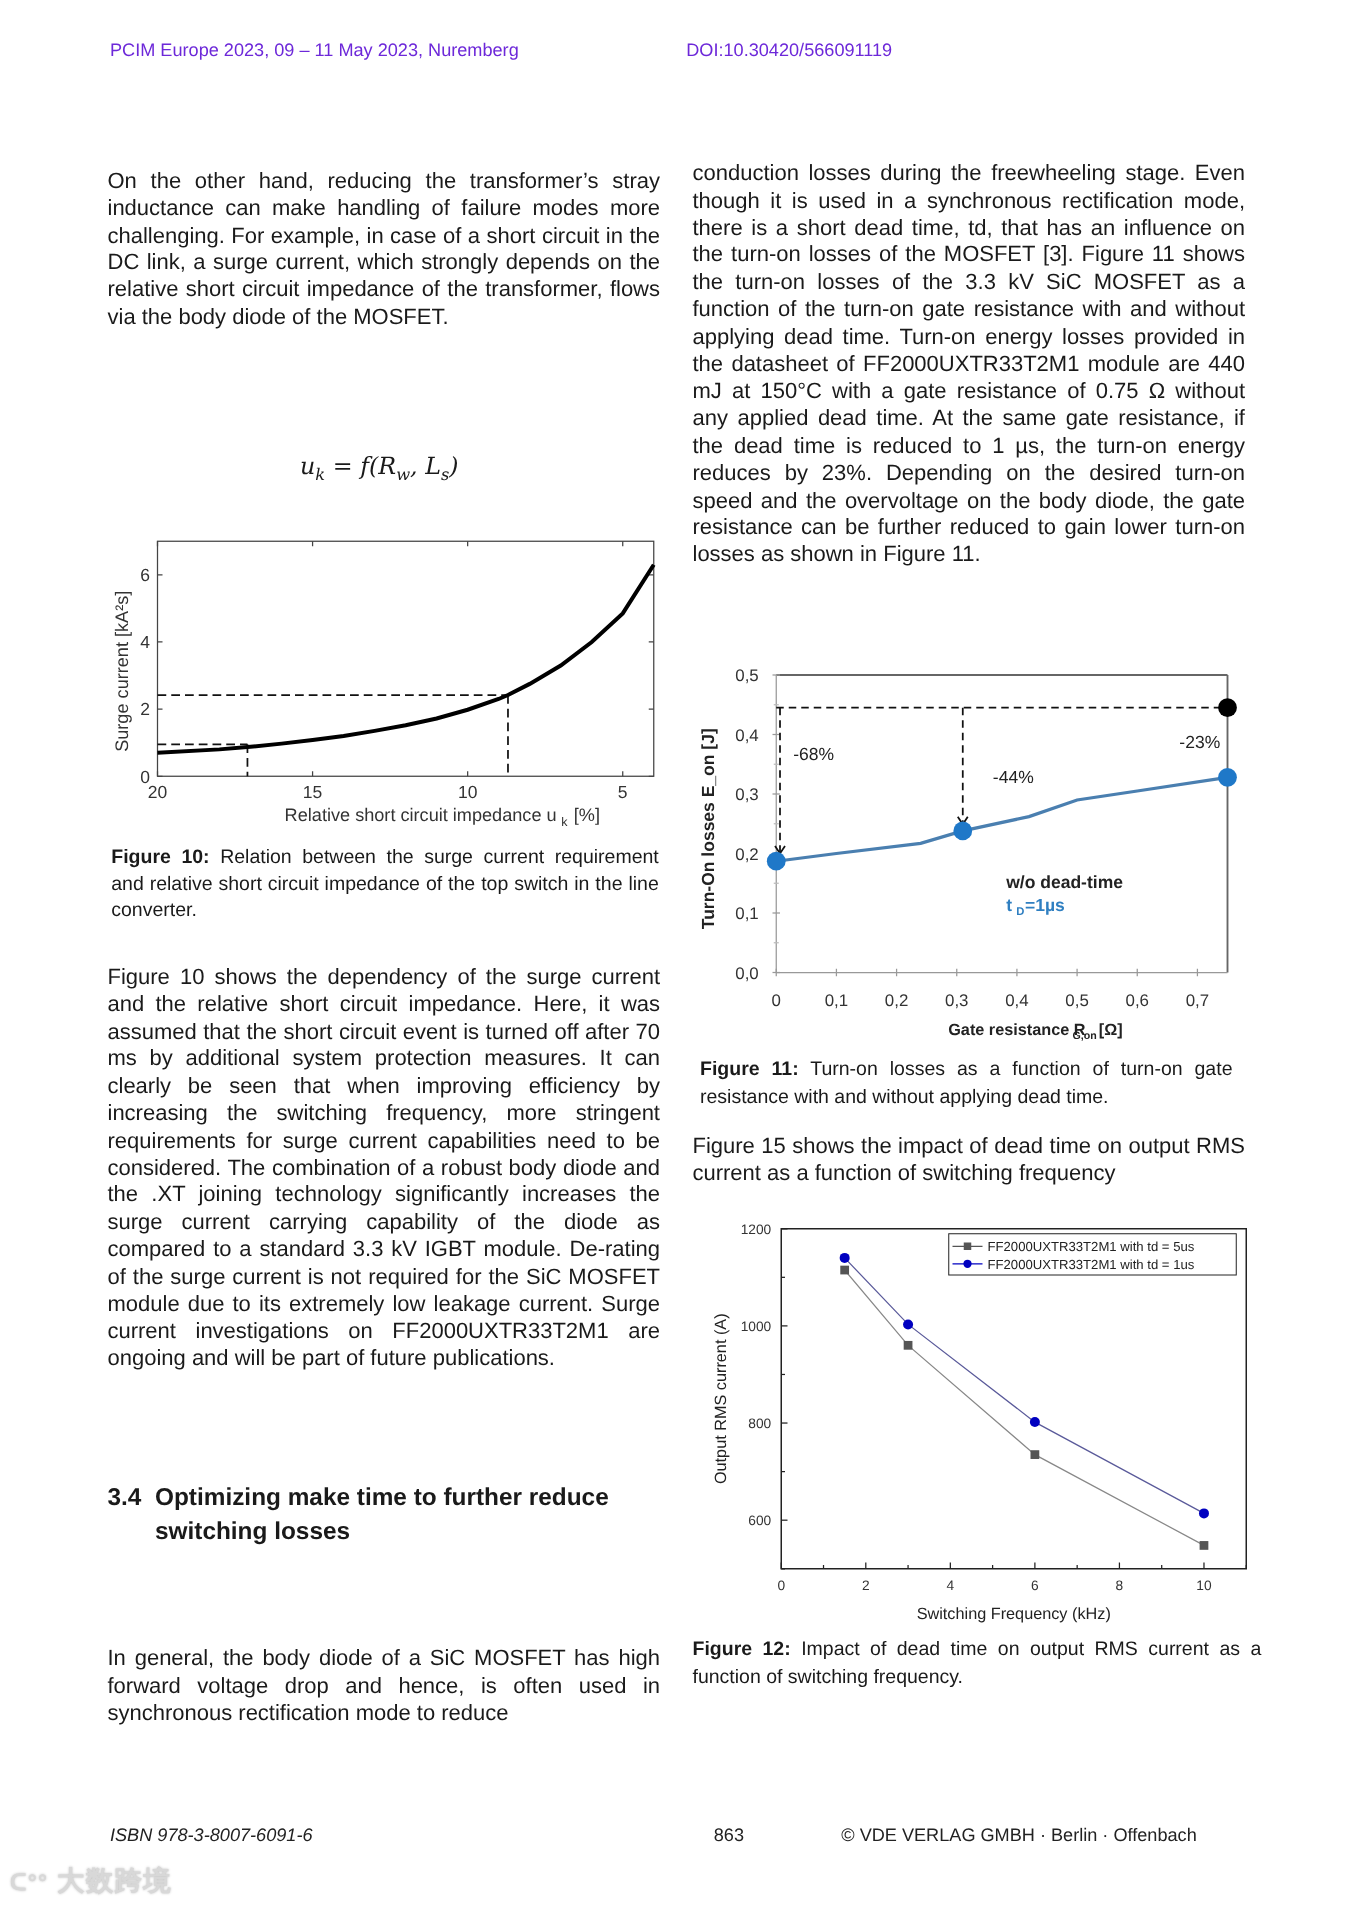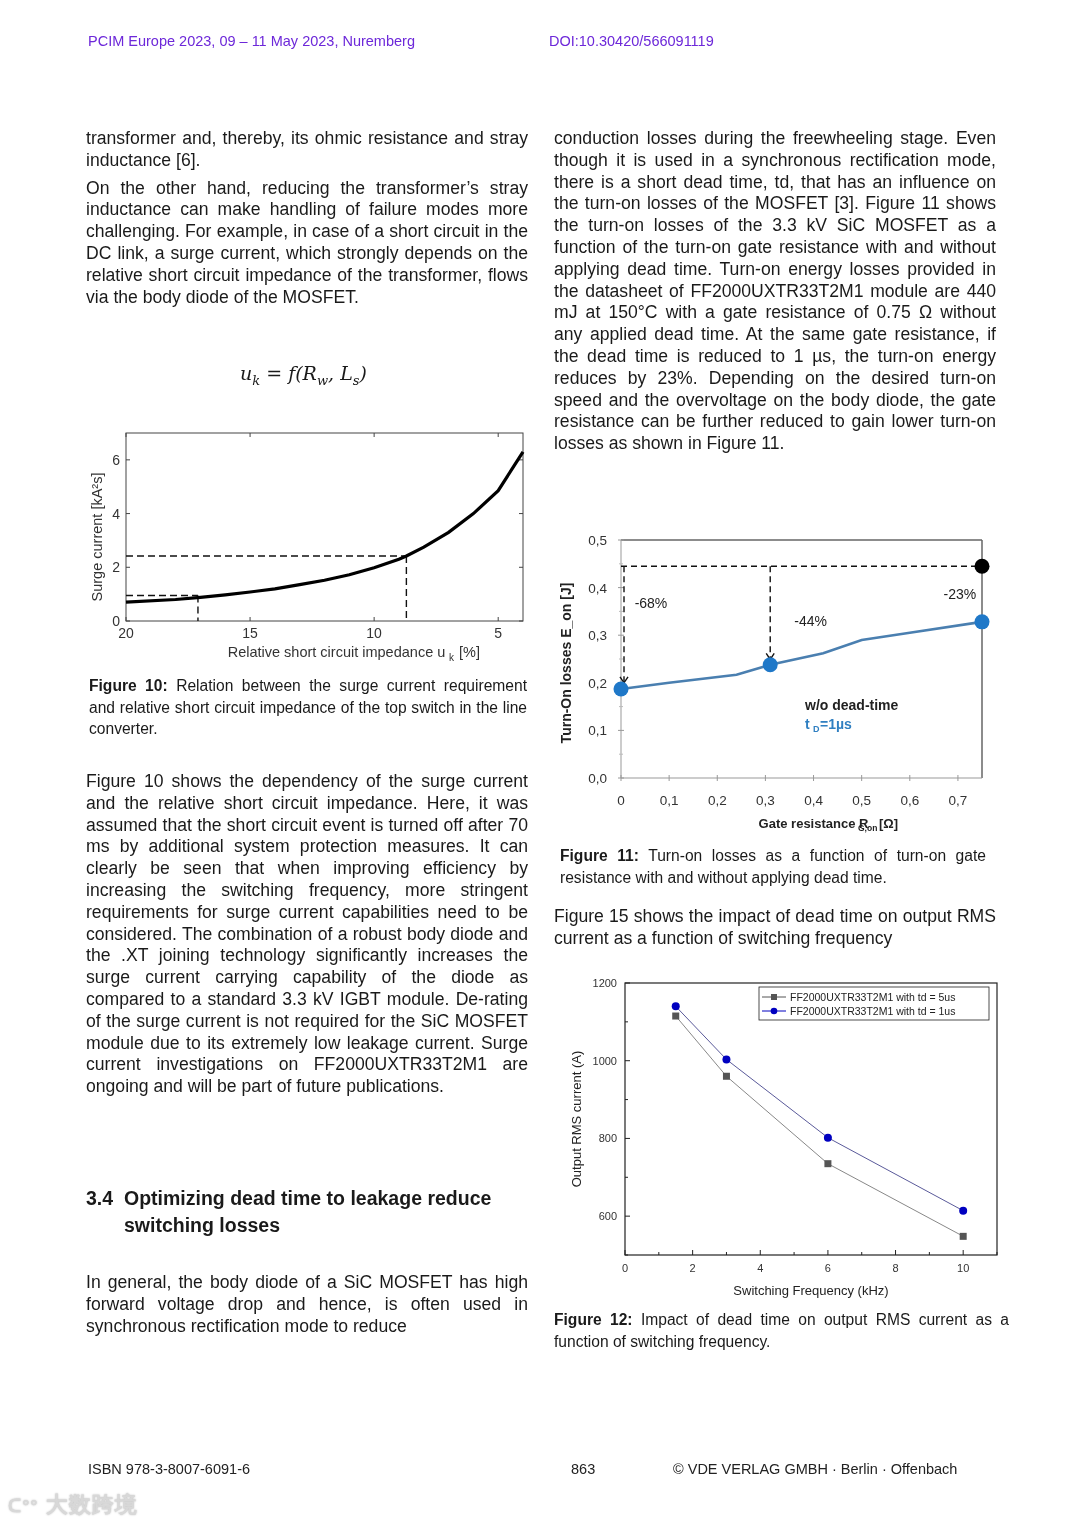--- a/index.html
+++ b/index.html
@@ -17,21 +17,20 @@
         text-shadow:0 0 2px #bbb; }
   svg text { font-family:"Liberation Sans", sans-serif; }
 </style>
 </head>
 <body>
 
 <div class="hdr" style="left:88px;">PCIM Europe 2023, 09 – 11 May 2023, Nuremberg</div>
 <div class="hdr" style="left:549px;">DOI:10.30420/566091119</div>
 
 <div class="col" style="left:86px; top:128px;">
-  <p>transformer and, thereby, its ohmic resistance and stray inductance [6].</p>
   <p style="margin-top:6px;">On the other hand, reducing the transformer’s stray inductance can make handling of failure modes more challenging. For example, in case of a short circuit in the DC link, a surge current, which strongly depends on the relative short circuit impedance of the transformer, flows via the body diode of the MOSFET.</p>
 </div>
 <div class="eq">u<sub style="font-size:13px">k</sub> = <span>f</span>(<span>R</span><sub style="font-size:13px">w</sub>, <span>L</span><sub style="font-size:13px">s</sub>)</div>
 
 <svg id="fig10" style="position:absolute;left:86px;top:425px;" width="450" height="245">
     <rect x="40" y="8" width="397" height="188" fill="none" stroke="#444" stroke-width="1"></rect>
     <line x1="40" y1="196" x2="44" y2="196" stroke="#444"></line>
     <line x1="437" y1="196" x2="433" y2="196" stroke="#444"></line>
     <text x="34" y="201" text-anchor="end" font-size="14" fill="#333">0</text>
     <line x1="40" y1="142.28571428571428" x2="44" y2="142.28571428571428" stroke="#444"></line>
@@ -69,24 +68,24 @@
 <div class="col cap" style="left:89px; top:675px; width:438px;">
   <b>Figure 10:</b>
   <span>Relation between the surge current requirement and relative short circuit impedance of the top switch in the line converter.</span>
 </div>
 
 <div class="col" style="left:86px; top:771px;">
   <p>Figure 10 shows the dependency of the surge current and the relative short circuit impedance. Here, it was assumed that the short circuit event is turned off after 70 ms by additional system protection measures. It can clearly be seen that when improving efficiency by increasing the switching frequency, more stringent requirements for surge current capabilities need to be considered. The combination of a robust body diode and the .XT joining technology significantly increases the surge current carrying capability of the diode as compared to a standard 3.3 kV IGBT module. De-rating of the surge current is not required for the SiC MOSFET module due to its extremely low leakage current. Surge current investigations on FF2000UXTR33T2M1 are ongoing and will be part of future publications.</p>
 </div>
 
 <div class="sec" style="position:absolute; left:86px; top:1185px; width:450px;">
-  <span style="display:inline-block;width:38px;">3.4</span><span style="display:inline-block; width:405px; vertical-align:top;">Optimizing dead time to leakage reduce switching losses</span>
-</div>
-
-<div class="col" style="left:86px; top:1272px;">
+  <span style="display:inline-block;width:38px;">3.4</span><span style="display:inline-block; width:405px; vertical-align:top;">Optimizing make time to further reduce switching losses</span>
+</div>
+
+<div class="col" style="left:86px; top:1316px;">
   <p>In general, the body diode of a SiC MOSFET has high forward voltage drop and hence, is often used in synchronous rectification mode to reduce</p>
 </div>
 
 <div class="col" style="left:554px; top:128px;">
   <p>conduction losses during the freewheeling stage. Even though it is used in a synchronous rectification mode, there is a short dead time, td, that has an influence on the turn-on losses of the MOSFET [3]. Figure 11 shows the turn-on losses of the 3.3 kV SiC MOSFET as a function of the turn-on gate resistance with and without applying dead time. Turn-on energy losses provided in the datasheet of FF2000UXTR33T2M1 module are 440 mJ at 150°C with a gate resistance of 0.75 Ω without any applied dead time. At the same gate resistance, if the dead time is reduced to 1 µs, the turn-on energy reduces by 23%. Depending on the desired turn-on speed and the overvoltage on the body diode, the gate resistance can be further reduced to gain lower turn-on losses as shown in Figure 11.</p>
 </div>
 
 <svg id="fig11" style="position:absolute;left:552px;top:528px;" width="460" height="312">
     <line x1="69" y1="12" x2="430" y2="12" stroke="#666" stroke-width="1.5"></line>
     <line x1="430" y1="12" x2="430" y2="250" stroke="#666" stroke-width="1.5"></line>
@@ -208,16 +207,16 @@
     <text x="228" y="43" font-size="10.5" fill="#222">FF2000UXTR33T2M1 with td = 1us</text>
     <text x="249" y="323" text-anchor="middle" font-size="13" fill="#222">Switching Frequency (kHz)</text>
     <text x="0" y="0" transform="translate(19,147) rotate(-90)" text-anchor="middle" font-size="13" fill="#222">Output RMS current (A)</text>
   </svg>
 
 <div class="col cap" style="left:554px; top:1309px; width:455px;">
   <b>Figure 12:</b>
   <span>Impact of dead time on output RMS current as a function of switching frequency.</span>
 </div>
 
-<div class="ftr" style="left:88px;">ISBN 978-3-8007-6091-6</div>
+<div class="ftr" style="left:88px;font-style:italic;">ISBN 978-3-8007-6091-6</div>
 <div class="ftr" style="left:527px;margin-left:44px;">863</div>
 <div class="ftr" style="left:673px;">© VDE VERLAG GMBH · Berlin · Offenbach</div>
 <div class="wm"><span style="font-size:18px;">ᑕ°°</span> <span>大数跨境</span></div>
 
 </body></html>

